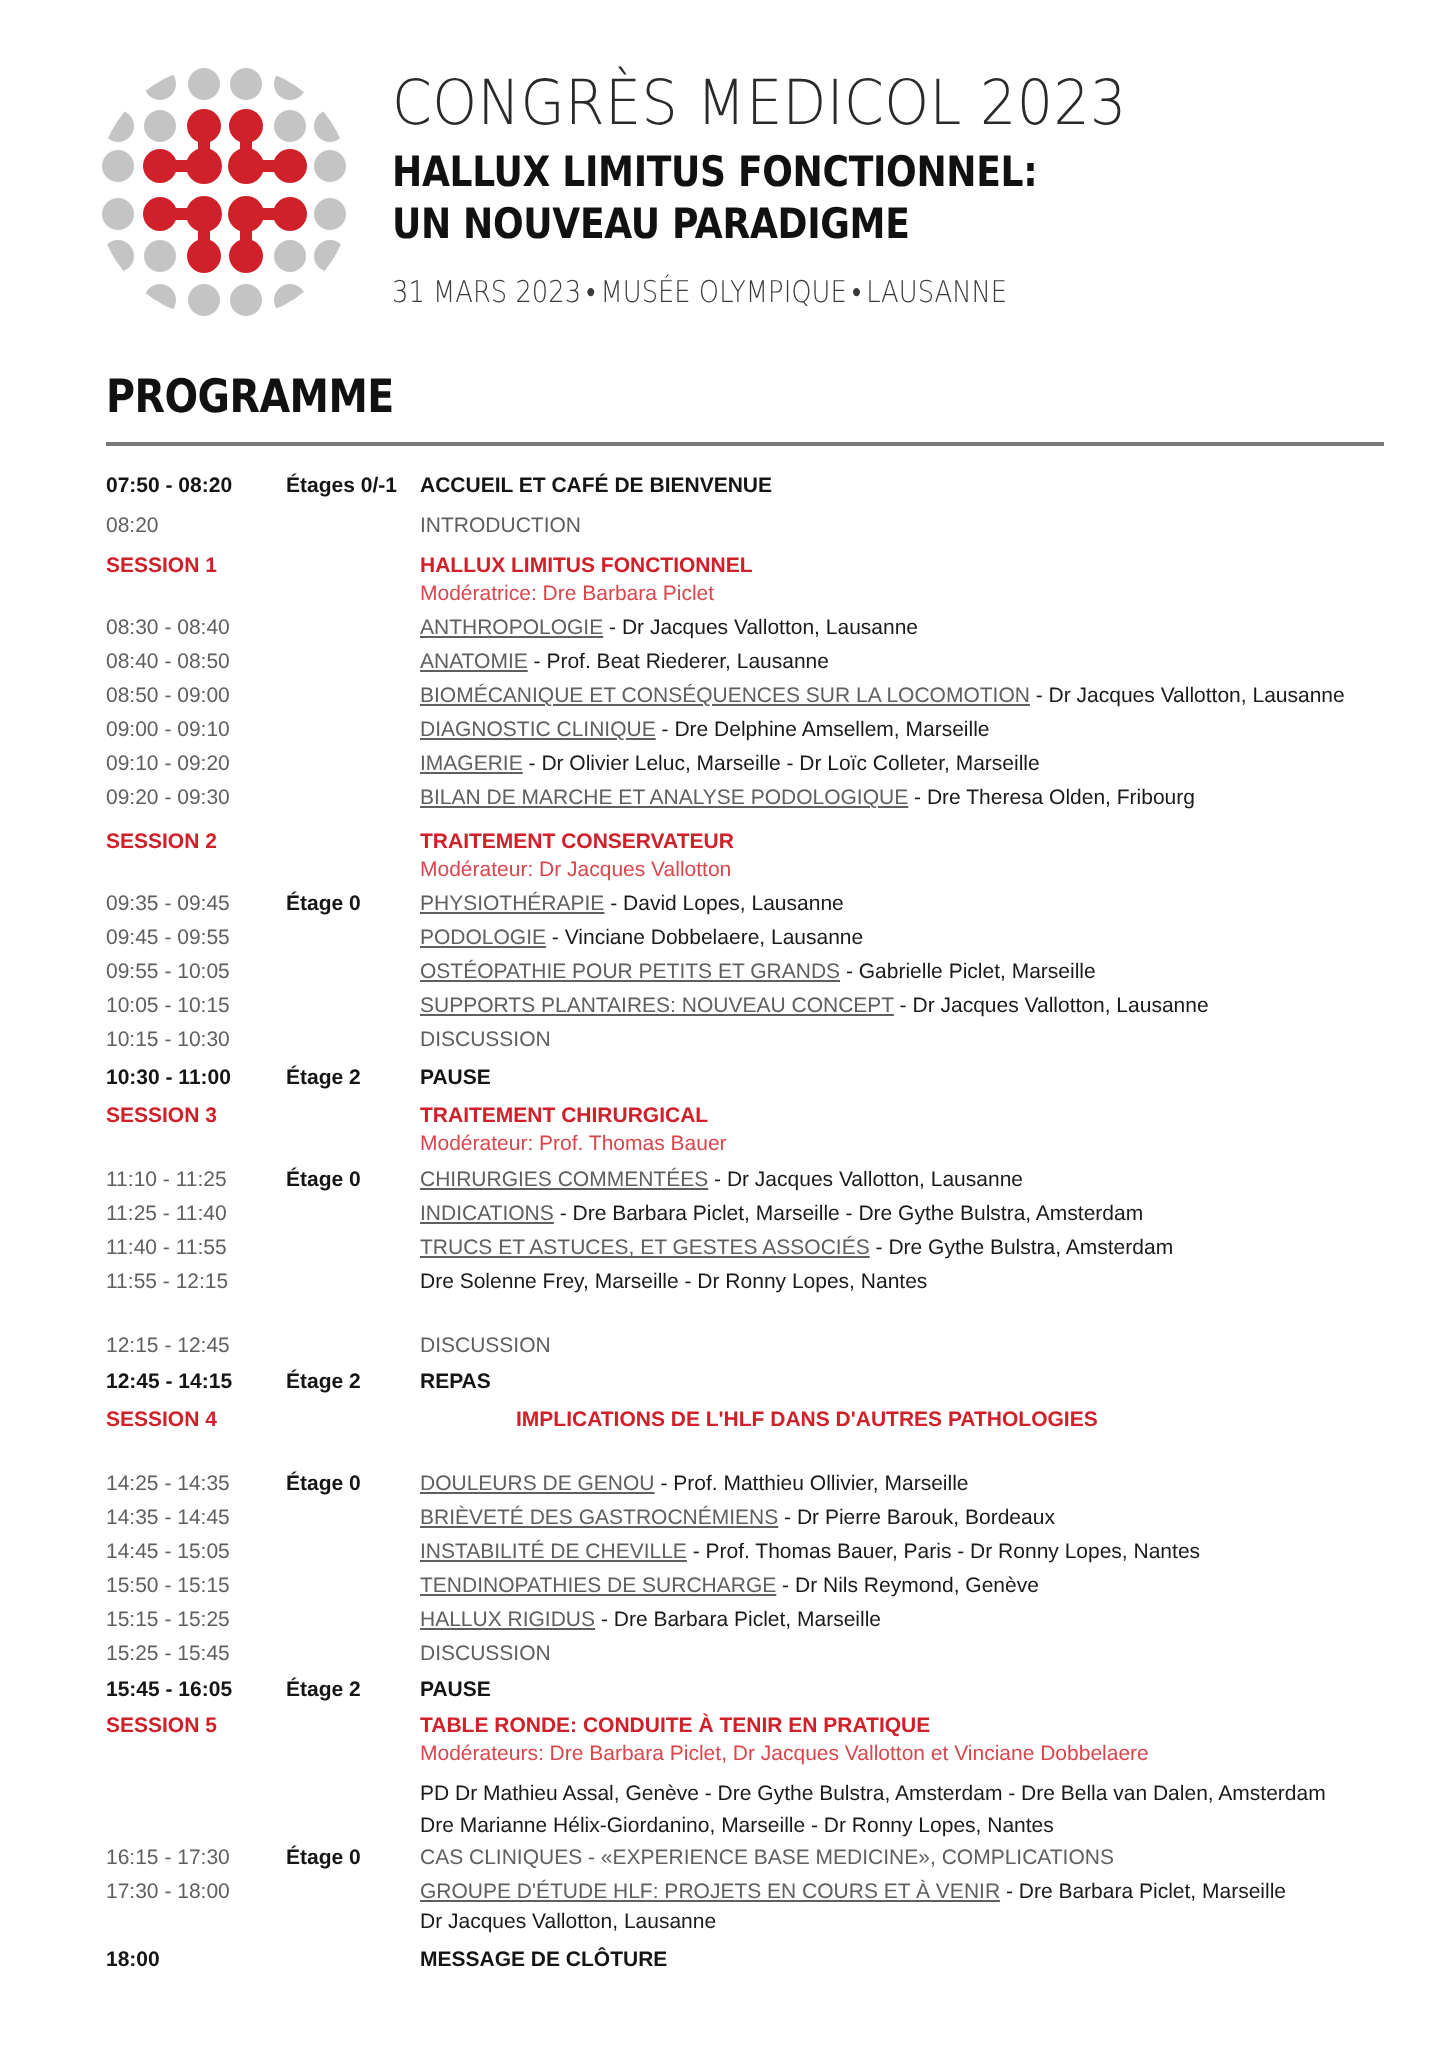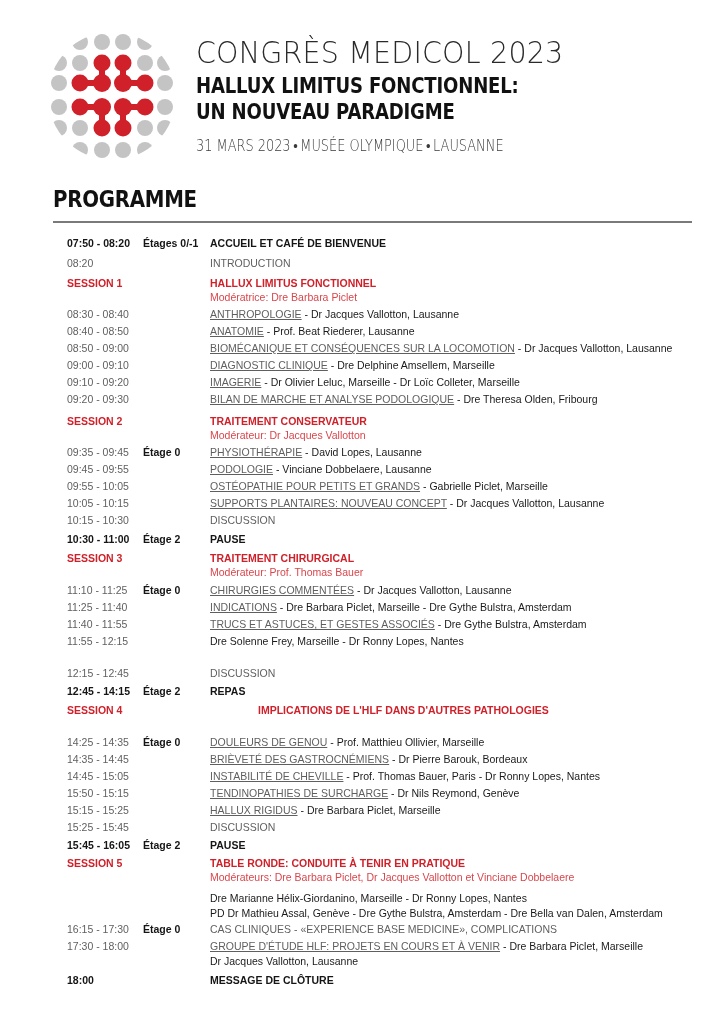--- a/index.html
+++ b/index.html
@@ -13,21 +13,21 @@
               white-space: nowrap; transform: scaleX(0.86); transform-origin: left; letter-spacing: -0.2px; }
   .subtitle1 { margin-top: 3px; }
   .date-line { margin-top: 12px; font-family: "DejaVu Sans", sans-serif; font-size: 15px; color: #3a3a3a;
                white-space: nowrap; transform: scaleX(0.86); transform-origin: left; font-weight: 300; }
   .date-line .sep { display: inline-block; margin: 0 3px; }
   .prog-title { position: absolute; left: 53px; top: 186px; font-family: "DejaVu Sans", sans-serif;
                 font-weight: bold; font-size: 23px; color: #111; transform: scaleX(0.86); transform-origin: left; letter-spacing: -0.3px; }
   .divider { position: absolute; left: 53px; top: 221px; width: 639px; height: 2px; background: #7a7a7a; }
 
   .row { position: absolute; left: 0; width: 728px; font-size: 10.5px; line-height: 15px; white-space: nowrap; }
-  .c-time { position: absolute; left: 67px; }
+  .c-time { position: absolute; left: 53px; }
   .c-loc  { position: absolute; left: 143px; }
   .c-body { position: absolute; left: 210px; }
   .light { color: #5f5f5f; font-weight: normal; margin-top: 44px; }
   .bold  { color: #151515; font-weight: bold; }
   .red   { color: #d0202a; font-weight: bold; }
   .redmod{ color: #d9464c; font-weight: normal; }
   .speaker { color: #1a1a1a; font-weight: normal; }
   .topic { color: #5f5f5f; text-decoration: underline; }
 </style>
 </head>
@@ -311,22 +311,22 @@
       <div class="c-loc"></div>
       <div class="c-body">
         <span class="red" style="display: block;">TABLE RONDE: CONDUITE À TENIR EN PRATIQUE</span>
         <span class="redmod" style="display: block; margin-top: -1px;">Modérateurs: Dre Barbara Piclet, Dr Jacques Vallotton et Vinciane Dobbelaere</span>
       </div>
     </div>
     <div class="row" style="top: 890px;">
       <div class="c-time"></div>
       <div class="c-loc"></div>
       <div class="c-body">
+        <span class="speaker" style="display: block;">PD Dr Mathieu Assal, Genève - Dre Gythe Bulstra, Amsterdam - Dre Bella van Dalen, Amsterdam</span>
         <span class="speaker" style="display: block; margin-top: 1px;">Dre Marianne Hélix-Giordanino, Marseille - Dr Ronny Lopes, Nantes</span>
-        <span class="speaker" style="display: block;">PD Dr Mathieu Assal, Genève - Dre Gythe Bulstra, Amsterdam - Dre Bella van Dalen, Amsterdam</span>
       </div>
     </div>
     <div class="row" style="top: 922px;">
       <div class="c-time"><span class="light">16:15 - 17:30</span></div>
       <div class="c-loc"><span class="bold">Étage 0</span></div>
       <div class="c-body"><span class="light">CAS CLINIQUES - «EXPERIENCE BASE MEDICINE», COMPLICATIONS</span></div>
     </div>
     <div class="row" style="top: 939px;">
       <div class="c-time"><span class="light">17:30 - 18:00</span></div>
       <div class="c-loc"><span class="bold"></span></div>

